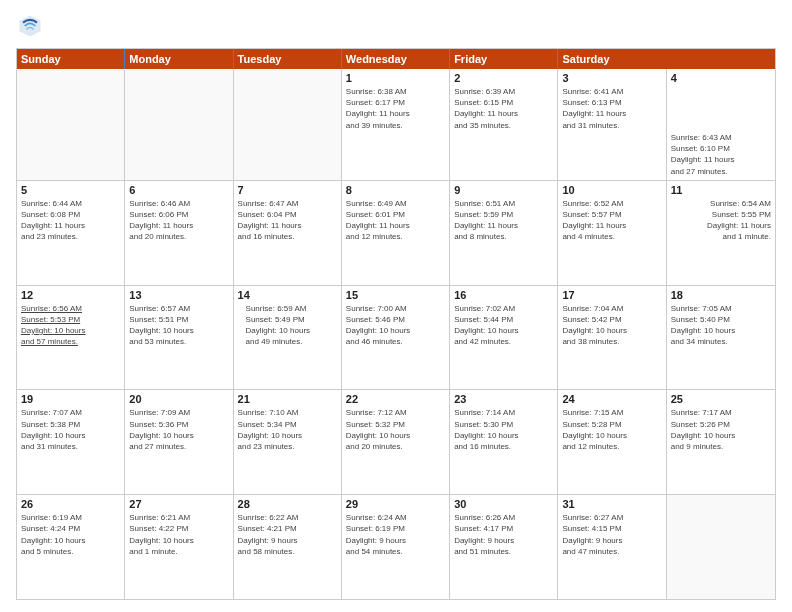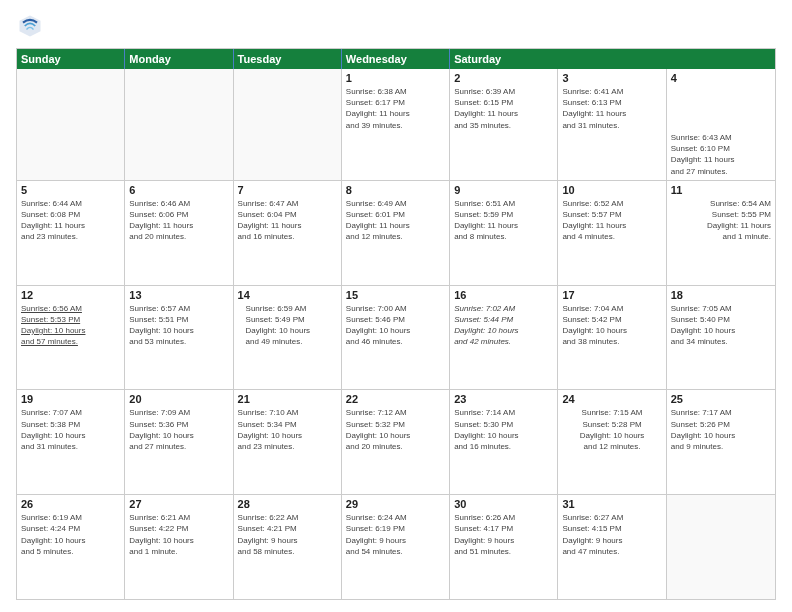--- a/index.html
+++ b/index.html
@@ -55,21 +55,21 @@
     }
     .calendar {
       flex: 1;
       display: flex;
       flex-direction: column;
       border: 1px solid #ccc;
     }
     .cal-header {
       display: grid;
       grid-template-columns: repeat(7, 1fr);
-      background: #15803d;
+      background: #c2410c;
     }
     .cal-header-cell {
       color: #fff;
       font-size: 11px;
       font-weight: bold;
       padding: 4px 4px;
       text-align: left;
       border-right: 1px solid #4a7fc5;
     }
     .cal-header-cell:last-child { border-right: none; }
@@ -131,20 +131,21 @@
       <div class="location"></div>
     </div>
   </div>
 
   <div class="calendar">
     <div class="cal-header">
     <div class="cal-header-cell">Sunday</div>
         <div class="cal-header-cell">Monday</div>
         <div class="cal-header-cell">Tuesday</div>
         <div class="cal-header-cell">Wednesday</div>
+        <div class="cal-header-cell">Friday</div>
         <div class="cal-header-cell">Saturday</div>
       </div>
     <div class="cal-body">
     <div class="cal-row">
           <div class="cal-cell empty"></div>
           <div class="cal-cell empty"></div>
           <div class="cal-cell empty"></div>
           <div class="cal-cell">
             <span class="day-num">1</span>
             <div class="cell-info" style="white-space: pre-line;">Sunrise: 6:38 AM
@@ -249,21 +250,21 @@
           </div>
           <div class="cal-cell">
             <span class="day-num">15</span>
             <div class="cell-info" style="white-space: pre-line;">Sunrise: 7:00 AM
 Sunset: 5:46 PM
 Daylight: 10 hours
 and 46 minutes.</div>
           </div>
           <div class="cal-cell">
             <span class="day-num">16</span>
-            <div class="cell-info" style="white-space: pre-line; font-style: italic;">Sunrise: 7:02 AM
+            <div class="cell-info" style="white-space: pre-line;">Sunrise: 7:02 AM
 Sunset: 5:44 PM
 Daylight: 10 hours
 and 42 minutes.</div>
           </div>
           <div class="cal-cell">
             <span class="day-num">17</span>
             <div class="cell-info" style="white-space: pre-line;">Sunrise: 7:04 AM
 Sunset: 5:42 PM
 Daylight: 10 hours
 and 38 minutes.</div>
@@ -307,21 +308,21 @@
           </div>
           <div class="cal-cell">
             <span class="day-num">23</span>
             <div class="cell-info" style="white-space: pre-line;">Sunrise: 7:14 AM
 Sunset: 5:30 PM
 Daylight: 10 hours
 and 16 minutes.</div>
           </div>
           <div class="cal-cell">
             <span class="day-num">24</span>
-            <div class="cell-info" style="white-space: pre-line; text-align: center;">Sunrise: 7:15 AM
+            <div class="cell-info" style="white-space: pre-line;">Sunrise: 7:15 AM
 Sunset: 5:28 PM
 Daylight: 10 hours
 and 12 minutes.</div>
           </div>
           <div class="cal-cell">
             <span class="day-num">25</span>
             <div class="cell-info" style="white-space: pre-line;">Sunrise: 7:17 AM
 Sunset: 5:26 PM
 Daylight: 10 hours
 and 9 minutes.</div>

